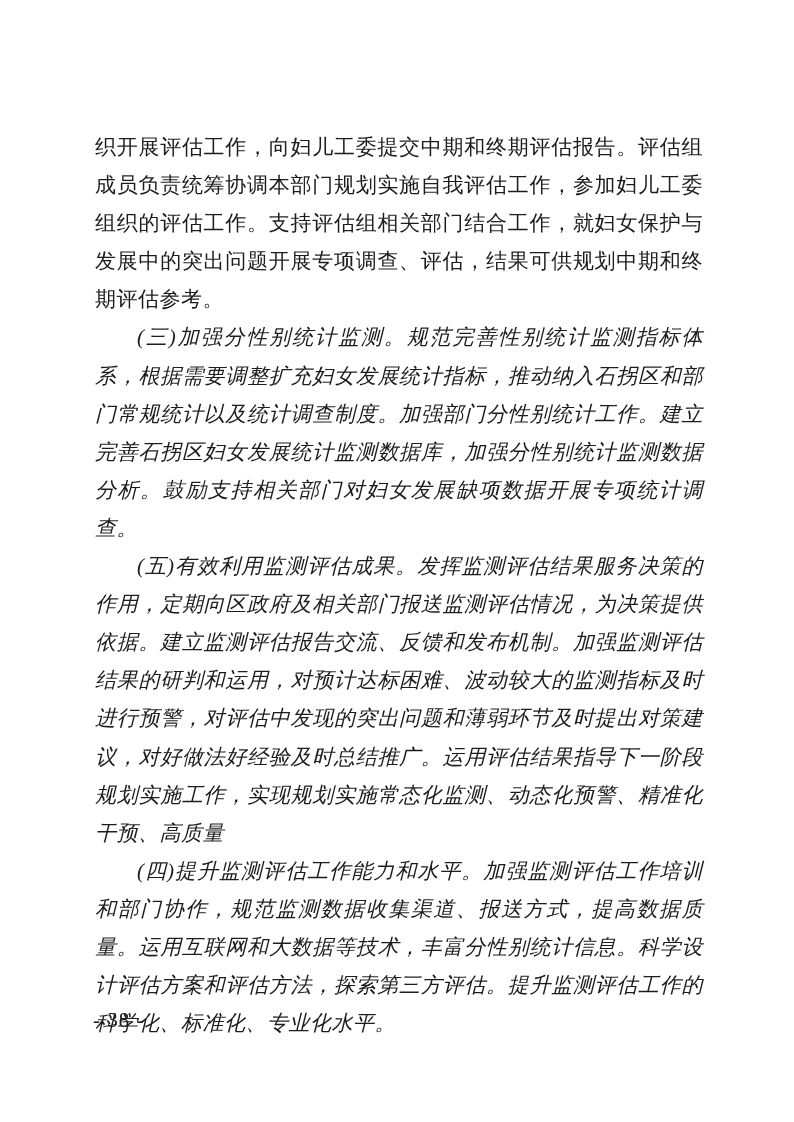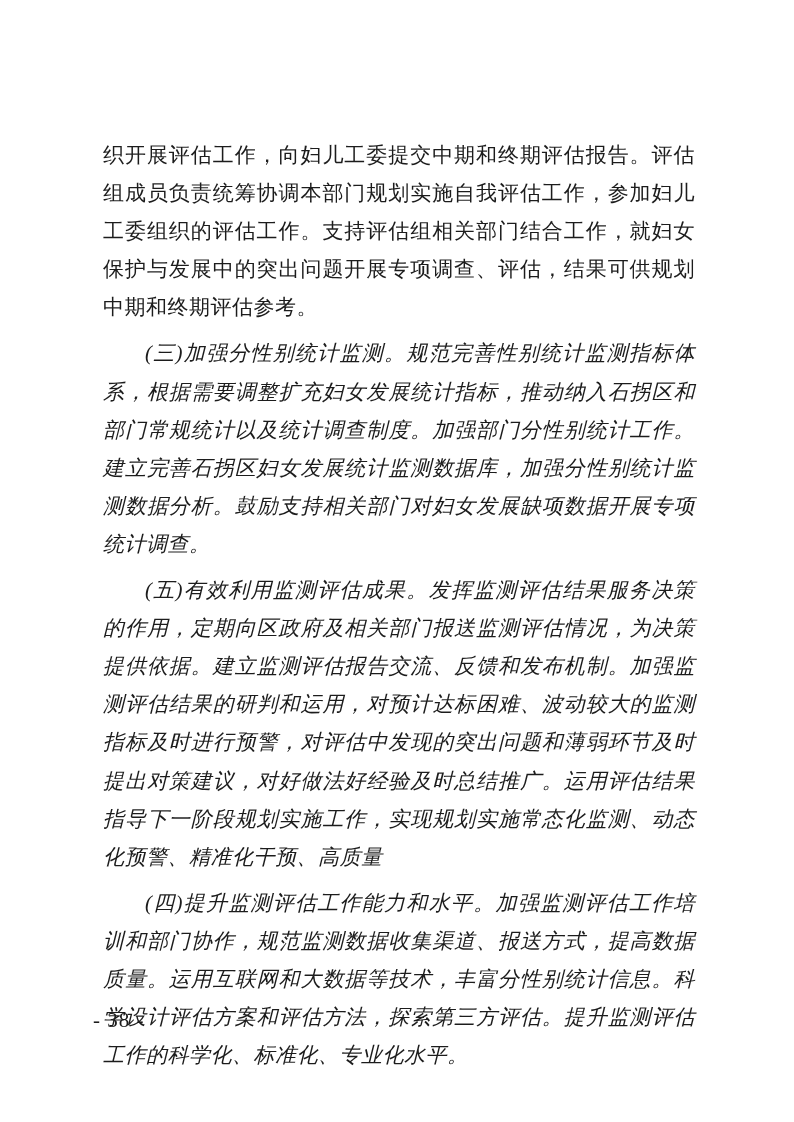--- a/index.html
+++ b/index.html
@@ -21,21 +21,21 @@
     top: 128px;
     width: 608px;
     font-size: 21px;
     line-height: 38.1px;
     color: #1c1c1c;
     text-align: justify;
     text-justify: inter-ideograph;
     letter-spacing: 0.5px;
   }
   .para {
-    margin: 8px;
+    margin: 0;
     padding: 0;
   }
   .para.indent {
     text-indent: 2em;
     font-style: italic;
   }
   .page-number {
     position: absolute;
     left: 93px;
     top: 1008px;

